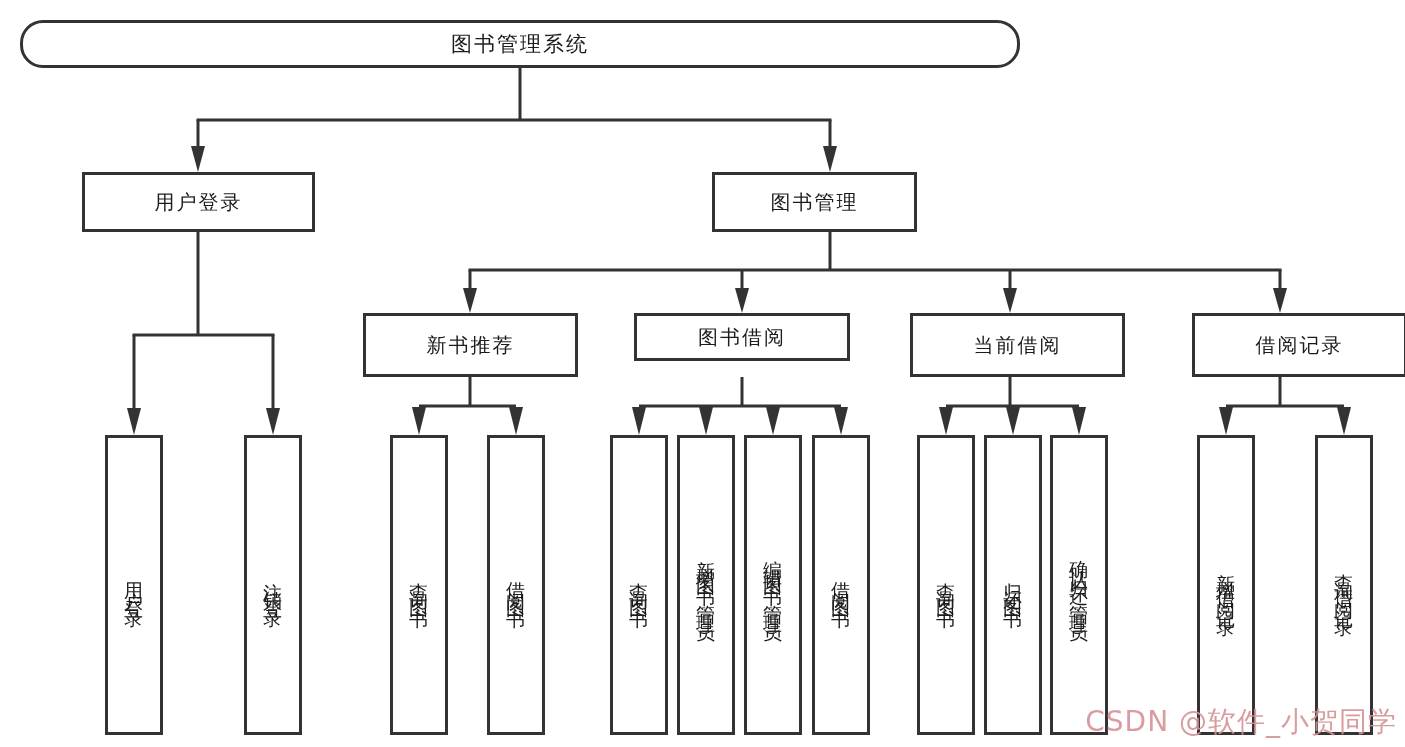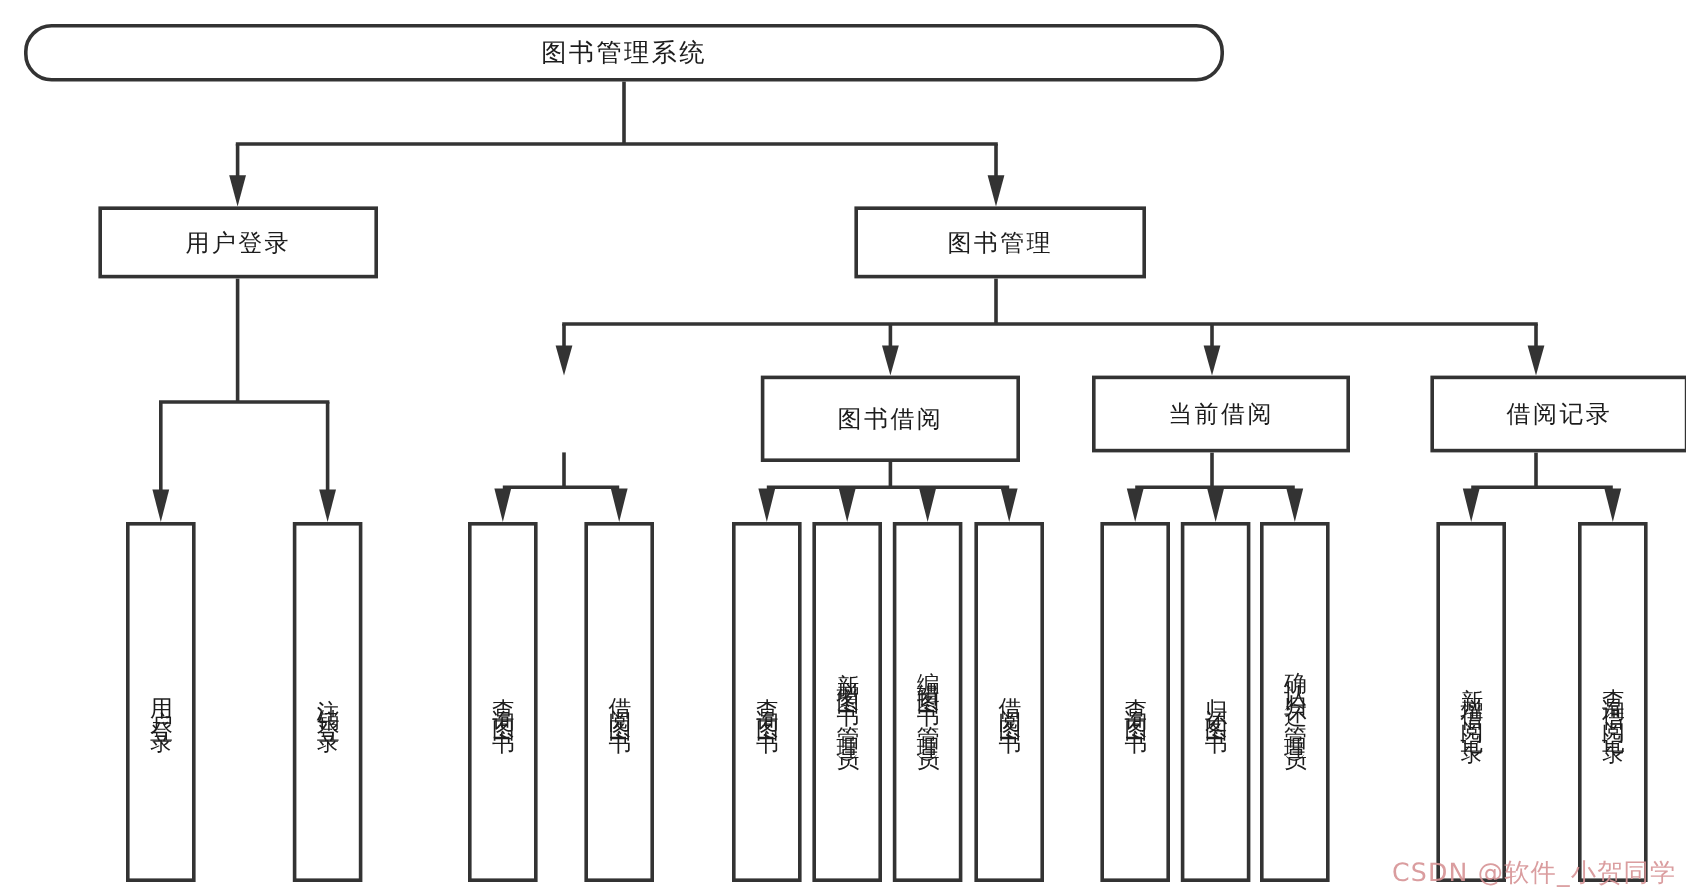--- a/index.html
+++ b/index.html
@@ -35,40 +35,40 @@
     text-orientation: mixed;
     letter-spacing: 9px;
     font-size: 19px;
     white-space: normal;
     line-height: 1;
   }
   
   .n-root   { left: 20px;  top: 20px;  width: 1000px; height: 48px; }
   
   .n-login  { left: 82px;  top: 172px; width: 233px;  height: 60px; }
-  .n-mgmt   { left: 712px; top: 172px; width: 243px;  height: 60px; }
+  .n-mgmt   { left: 712px; top: 172px; width: 205px;  height: 60px; }
   
   .n-rec    { left: 363px; top: 313px; width: 215px;  height: 64px; }
-  .n-borrow { left: 634px; top: 313px; width: 216px;  height: 72px; }
+  .n-borrow { left: 634px; top: 313px; width: 216px;  height: 48px; }
   .n-cur    { left: 910px; top: 313px; width: 215px;  height: 64px; }
   .n-log    { left: 1172px;top: 313px; width: 215px;  height: 64px; margin-left: 20px; }
   
   .leaf { top: 435px; width: 58px; height: 300px; }
   .n-l1 { left: 105px; }  .n-l2 { left: 244px; }
   .n-l3 { left: 390px; }  .n-l4 { left: 487px; }
   .n-l5 { left: 610px; }  .n-l6 { left: 677px; }
   .n-l7 { left: 744px; }  .n-l8 { left: 812px; }
   .n-l9 { left: 917px; }  .n-l10{ left: 984px; }
   .n-l11{ left: 1050px; } .n-l12{ left: 1197px; }
   .n-l13{ left: 1315px; }
   #watermark {
     position: absolute;
     right: 8px;
     bottom: 6px;
-    font-size: 21px;
+    font-size: 28px;
     letter-spacing: 1px;
     color: rgba(214, 146, 149, 0.9);
     z-index: 10;
     white-space: nowrap;
   }
 </style>
 </head>
 <body>
 
 <div id="stage">
@@ -133,20 +133,21 @@
       <polygon points="1219,407 1233,407 1226,435"></polygon>
       <polygon points="1337,407 1351,407 1344,435"></polygon>
     </g>
   </svg>
 
   <div class="node root n-root">图书管理系统</div>
 
   <div class="node n-login">用户登录</div>
   <div class="node n-mgmt">图书管理</div>
 
+  <div class="node n-rec">新书推荐</div>
   <div class="node n-borrow">图书借阅</div>
   <div class="node n-cur">当前借阅</div>
   <div class="node n-log">借阅记录</div>
 
   <div class="node vert leaf n-l1">用户登录</div>
   <div class="node vert leaf n-l2">注销登录</div>
 
   <div class="node vert leaf n-l3">查询图书</div>
   <div class="node vert leaf n-l4">借阅图书</div>
 

